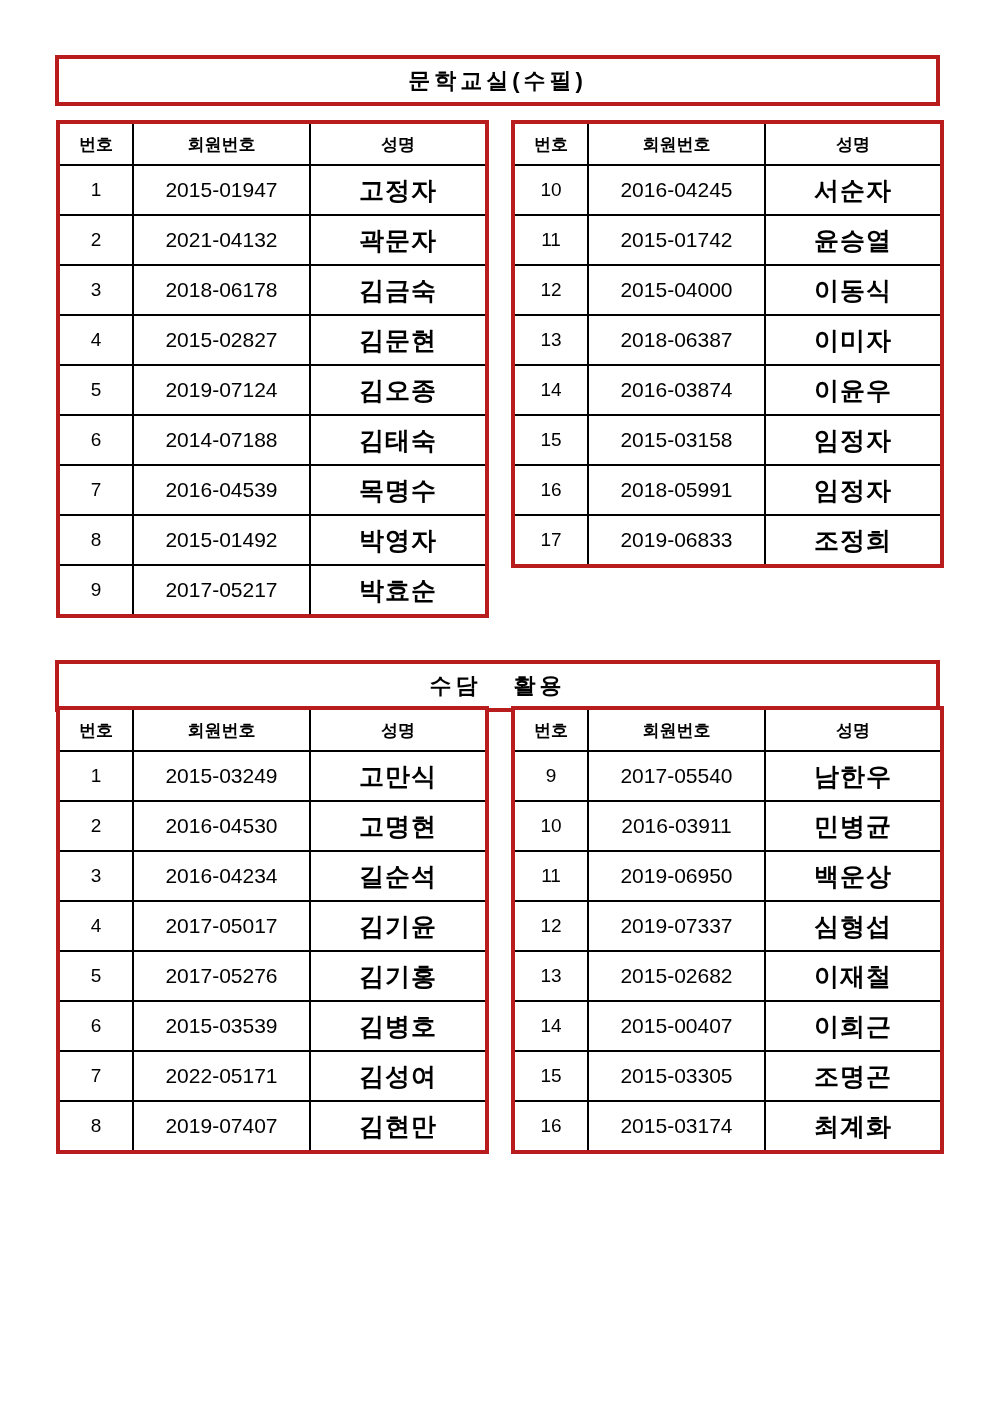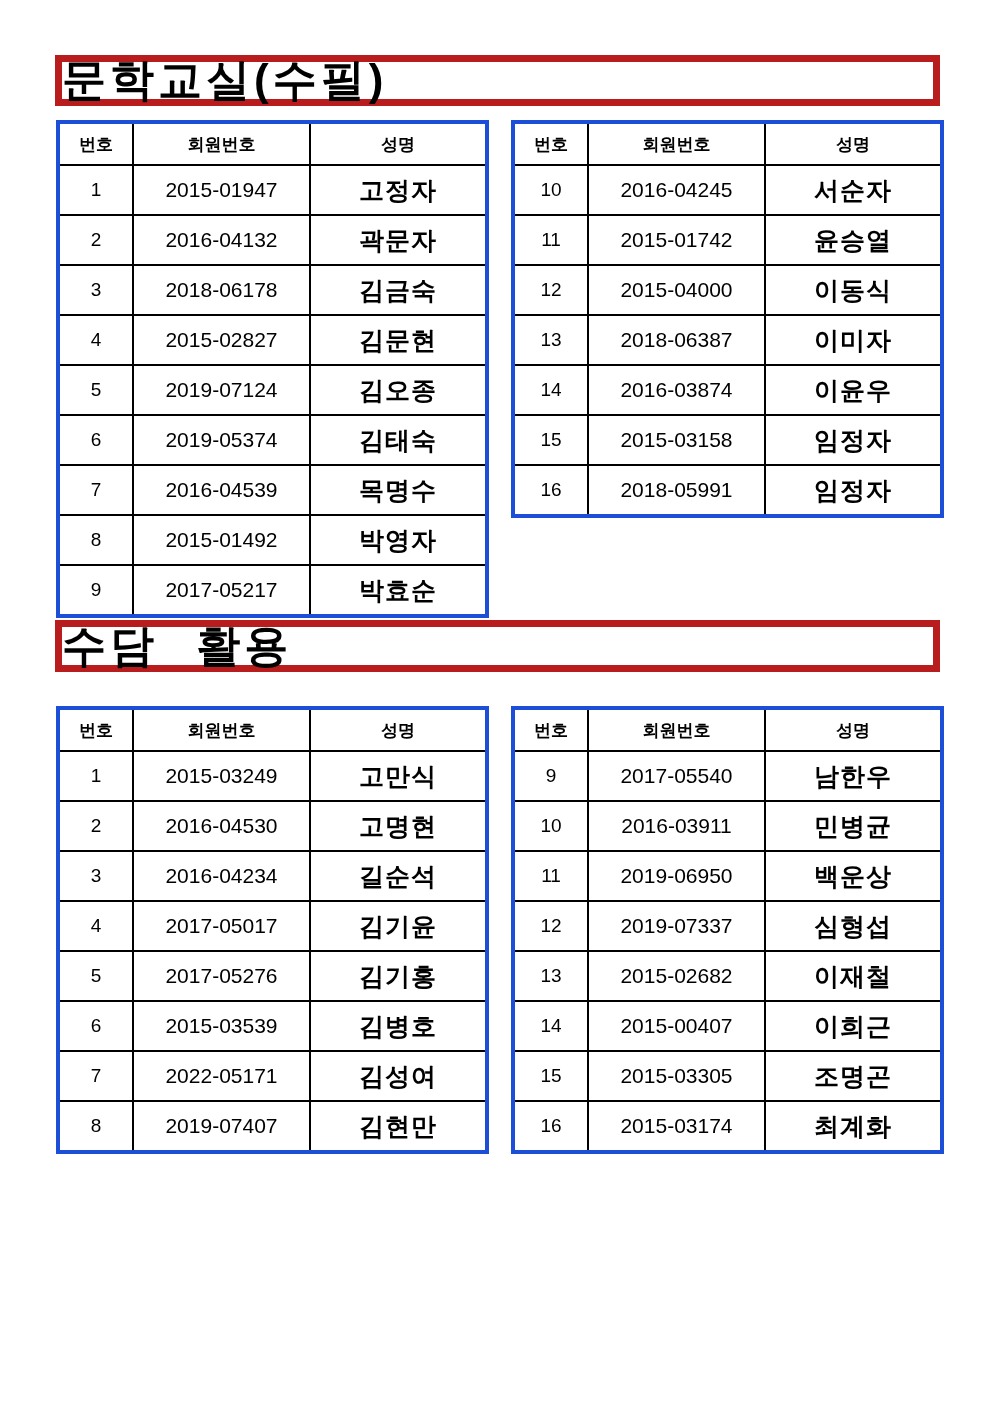--- a/index.html
+++ b/index.html
@@ -8,38 +8,39 @@
     width: 992px;
     height: 1403px;
     background: #ffffff;
     color: #000000;
     font-family: "Liberation Sans", sans-serif;
     overflow: hidden;
   }
   .title-box {
     position: absolute;
     box-sizing: border-box;
-    border: 7px solid #b91c1c;
+    border: 4px solid #b91c1c;
     display: flex;
     align-items: center;
+    justify-content: center;
     font-weight: bold;
-    font-size: 44px;
+    font-size: 22px;
     letter-spacing: 4px;
     background: #ffffff;
   }
   #title1 { left: 55px; top: 55px;  width: 885px; height: 51px; }
-  #title2 { left: 55px; top: 620px; width: 885px; height: 52px; word-spacing: 22px; }
+  #title2 { left: 55px; top: 660px; width: 885px; height: 52px; word-spacing: 22px; }
 
   table.member-table {
     position: absolute;
     border-collapse: collapse;
     table-layout: fixed;
     width: 429px;
     background: #ffffff;
-    border: 4px solid #1d4ed8;
+    border: 4px solid #b91c1c;
   }
   #t1l { left: 56px;  top: 120px; }
   #t1r { left: 511px; top: 120px; }
   #t2l { left: 56px;  top: 706px; }
   #t2r { left: 511px; top: 706px; }
 
   .member-table th, .member-table td {
     border: 2px solid #000000;
     text-align: center;
     vertical-align: middle;
@@ -80,41 +81,41 @@
       </tr>
     </thead>
     <tbody>
         <tr>
           <td class="c-no">1</td>
           <td class="c-member">2015-01947</td>
           <td class="c-name">고정자</td>
         </tr>
         <tr>
           <td class="c-no">2</td>
-          <td class="c-member">2016-04132</td>
+          <td class="c-member">2021-04132</td>
           <td class="c-name">곽문자</td>
         </tr>
         <tr>
           <td class="c-no">3</td>
           <td class="c-member">2018-06178</td>
           <td class="c-name">김금숙</td>
         </tr>
         <tr>
           <td class="c-no">4</td>
           <td class="c-member">2015-02827</td>
           <td class="c-name">김문현</td>
         </tr>
         <tr>
           <td class="c-no">5</td>
           <td class="c-member">2019-07124</td>
           <td class="c-name">김오종</td>
         </tr>
         <tr>
           <td class="c-no">6</td>
-          <td class="c-member">2019-05374</td>
+          <td class="c-member">2014-07188</td>
           <td class="c-name">김태숙</td>
         </tr>
         <tr>
           <td class="c-no">7</td>
           <td class="c-member">2016-04539</td>
           <td class="c-name">목명수</td>
         </tr>
         <tr>
           <td class="c-no">8</td>
           <td class="c-member">2015-01492</td>
@@ -170,20 +171,25 @@
         <tr>
           <td class="c-no">15</td>
           <td class="c-member">2015-03158</td>
           <td class="c-name">임정자</td>
         </tr>
         <tr>
           <td class="c-no">16</td>
           <td class="c-member">2018-05991</td>
           <td class="c-name">임정자</td>
         </tr>
+        <tr>
+          <td class="c-no">17</td>
+          <td class="c-member">2019-06833</td>
+          <td class="c-name">조정희</td>
+        </tr>
       </tbody>
   </table>
 
   <div class="title-box" id="title2">
     <span>수담 활용</span>
   </div>
 
   <table class="member-table" id="t2l">
     <colgroup>
         <col style="width:75px">

